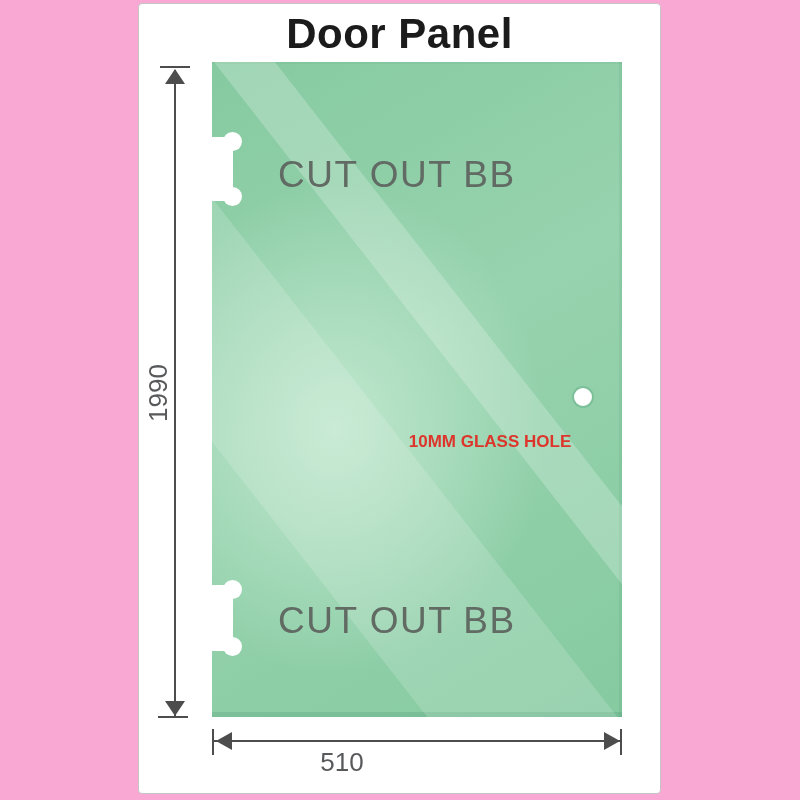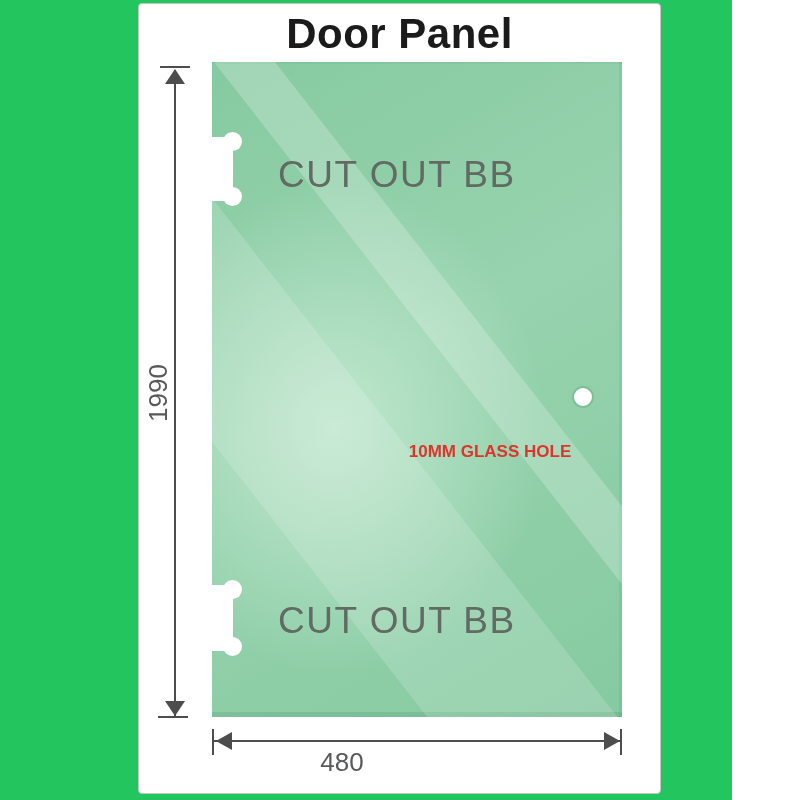--- a/index.html
+++ b/index.html
@@ -1,18 +1,18 @@
 <!DOCTYPE html>
 <html style="--title-color: #1b1b1b; --card-border: #c5c5c5; --glass-dark: #86caa1; --glass-mid: #97d3ae; --glass-light: #c0e7ce; --hole-ring: #7cc09a; --dimension: #4d4d4d; --label-gray: #58595b; --label-gray-green: #616b64; --annotation-red: #dd352c;"><head>
 <meta charset="utf-8">
 <style>
   * { margin: 0; padding: 0; box-sizing: border-box; }
   html, body { width: 800px; height: 800px; background: #ffffff; overflow: hidden;
     font-family: "Liberation Sans", sans-serif; }
-  .page { position: relative; width: 732px; height: 800px; background: #22c55e; }
+  .page { position: relative; width: 800px; height: 800px; background: #f9a8d4; }
 
   .card { position: absolute; left: 138px; top: 3px; width: 523px; height: 791px;
     background: #ffffff; border: 1px solid var(--card-border, #c5c5c5); border-radius: 4px; }
 
   .title { position: absolute; left: 138px; top: 10px; width: 523px; text-align: center;
     font-size: 42px; line-height: 48px; font-weight: bold; color: var(--title-color, #1b1b1b);
     letter-spacing: 0.5px; }
 
   
   .glass { position: absolute; left: 212px; top: 62px; width: 410px; height: 655px;
@@ -37,21 +37,21 @@
 
   .cutout-label { position: absolute; left: 66px; font-size: 37px; letter-spacing: 1.5px;
     color: var(--label-gray-green, #616b64); white-space: nowrap; }
   .cutout-label.lbl-top { top: 92px; }
   .cutout-label.lbl-bottom { top: 538px; }
 
   .glass-hole { position: absolute; left: 360px; top: 324px; width: 22px; height: 22px;
     border-radius: 50%; background: #ffffff; border: 2px solid var(--hole-ring, #7cc09a); }
 
   .hole-label { position: absolute; left: 193px; top: 370px; width: 170px; text-align: center;
-    font-size: 17px; font-weight: bold; color: var(--annotation-red, #dd352c); white-space: nowrap; margin-top: 10px; }
+    font-size: 17px; font-weight: bold; color: var(--annotation-red, #dd352c); white-space: nowrap; }
 
   
   .dim { position: absolute; background: var(--dimension, #4d4d4d); }
   .v-line   { left: 174px; top: 70px;  width: 2px;  height: 646px; }
   .v-tick-t { left: 160px; top: 66px;  width: 30px; height: 2px; }
   .v-tick-b { left: 158px; top: 716px; width: 30px; height: 2px; }
   .h-line   { left: 213px; top: 740px; width: 408px; height: 2px; }
   .h-tick-l { left: 212px; top: 729px; width: 2px;  height: 26px; }
   .h-tick-r { left: 620px; top: 729px; width: 2px;  height: 26px; }
 
@@ -99,14 +99,14 @@
   <div class="dim v-tick-b"></div>
   <div class="arr arr-up"></div>
   <div class="arr arr-down"></div>
   <div class="dim-label v-label">1990</div>
 
   <div class="dim h-tick-l"></div>
   <div class="dim h-line"></div>
   <div class="dim h-tick-r"></div>
   <div class="arr arr-left"></div>
   <div class="arr arr-right"></div>
-  <div class="dim-label h-label">480</div>
+  <div class="dim-label h-label">510</div>
 </div>
 
 </body></html>

